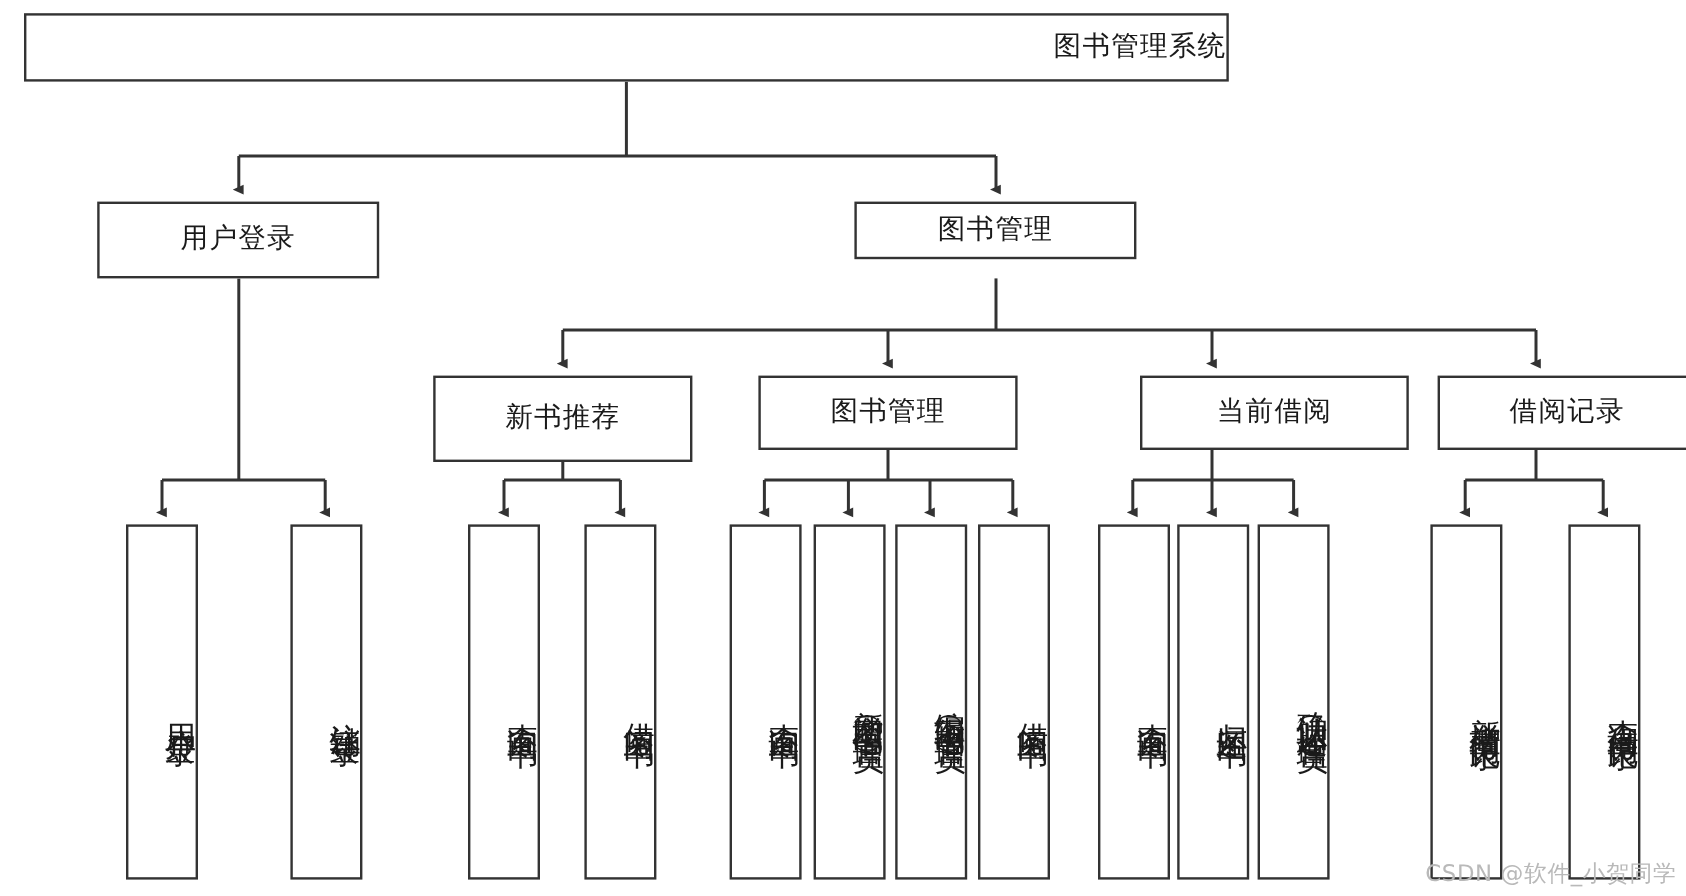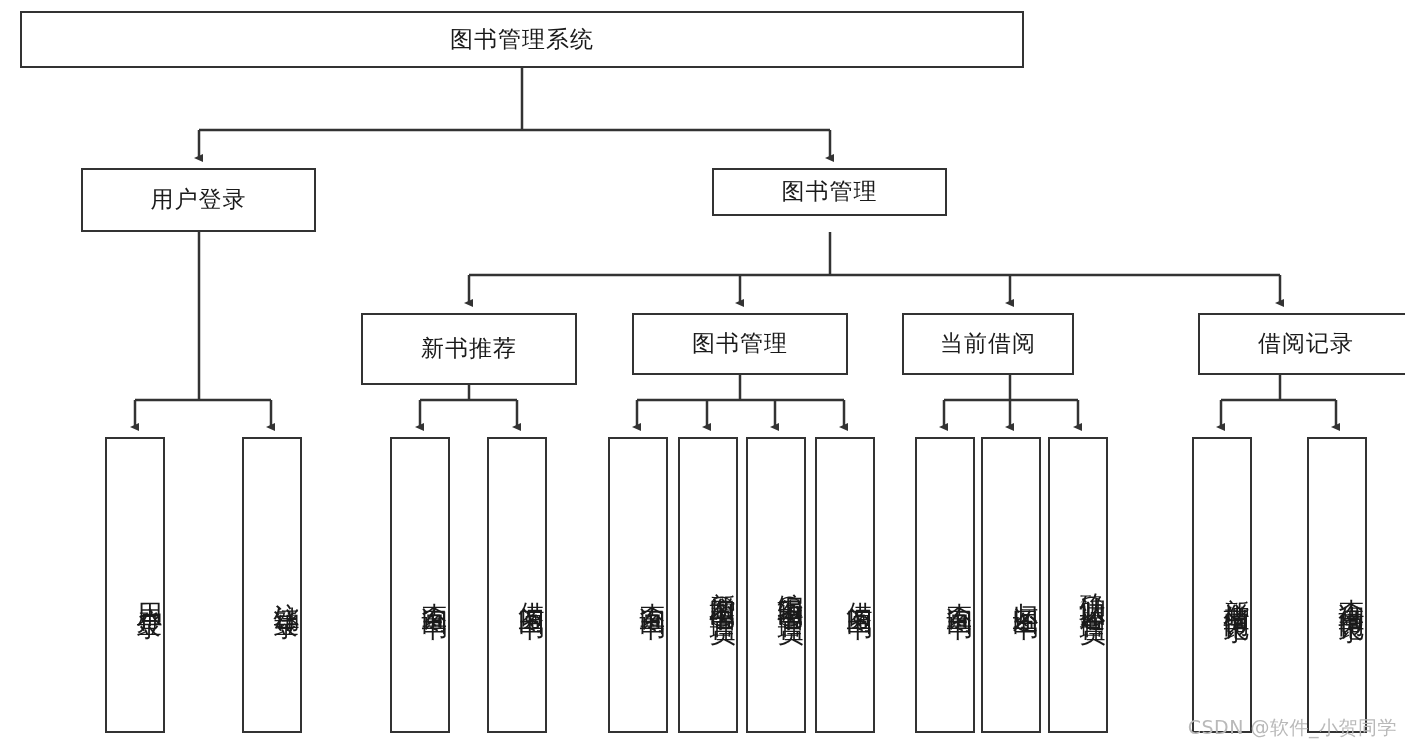--- a/index.html
+++ b/index.html
@@ -114,38 +114,38 @@
       <path d="M 1010 400 L 1010 427" marker-end="url(#arrow)"></path>
       <path d="M 1078 400 L 1078 427" marker-end="url(#arrow)"></path>
 
       <path d="M 1280 375 L 1280 400"></path>
       <path d="M 1221 400 L 1336 400"></path>
       <path d="M 1221 400 L 1221 427" marker-end="url(#arrow)"></path>
       <path d="M 1336 400 L 1336 427" marker-end="url(#arrow)"></path>
     </g>
   </svg>
 
-  <div class="node horiz" style="left:20px; top:11px; width:1004px; height:57px;">
+  <div class="node horiz" style="left:20px; top:11px; width:1004px; height:57px;justify-content:flex-end;">
     <span>图书管理系统</span>
   </div>
 
   <div class="node horiz" style="left:81px; top:168px; width:235px; height:64px;">
     <span>用户登录</span>
   </div>
   <div class="node horiz" style="left:712px; top:168px; width:235px; height:48px;">
     <span>图书管理</span>
   </div>
 
   <div class="node horiz" style="left:361px; top:313px; width:216px; height:72px;">
     <span>新书推荐</span>
   </div>
   <div class="node horiz" style="left:632px; top:313px; width:216px; height:62px;">
     <span>图书管理</span>
   </div>
-  <div class="node horiz" style="left:902px; top:313px; width:172px; height:62px;">
+  <div class="node horiz" style="left:950px; top:313px; width:224px; height:62px;">
     <span>当前借阅</span>
   </div>
   <div class="node horiz" style="left:1172px; top:313px; width:216px; height:62px;margin-left:26px;">
     <span>借阅记录</span>
   </div>
 
   <div class="node vert" style="left:105px; top:437px; width:60px; height:296px;">
     <span class="vlabel">用户登录</span>
   </div>
   <div class="node vert" style="left:242px; top:437px; width:60px; height:296px;">

